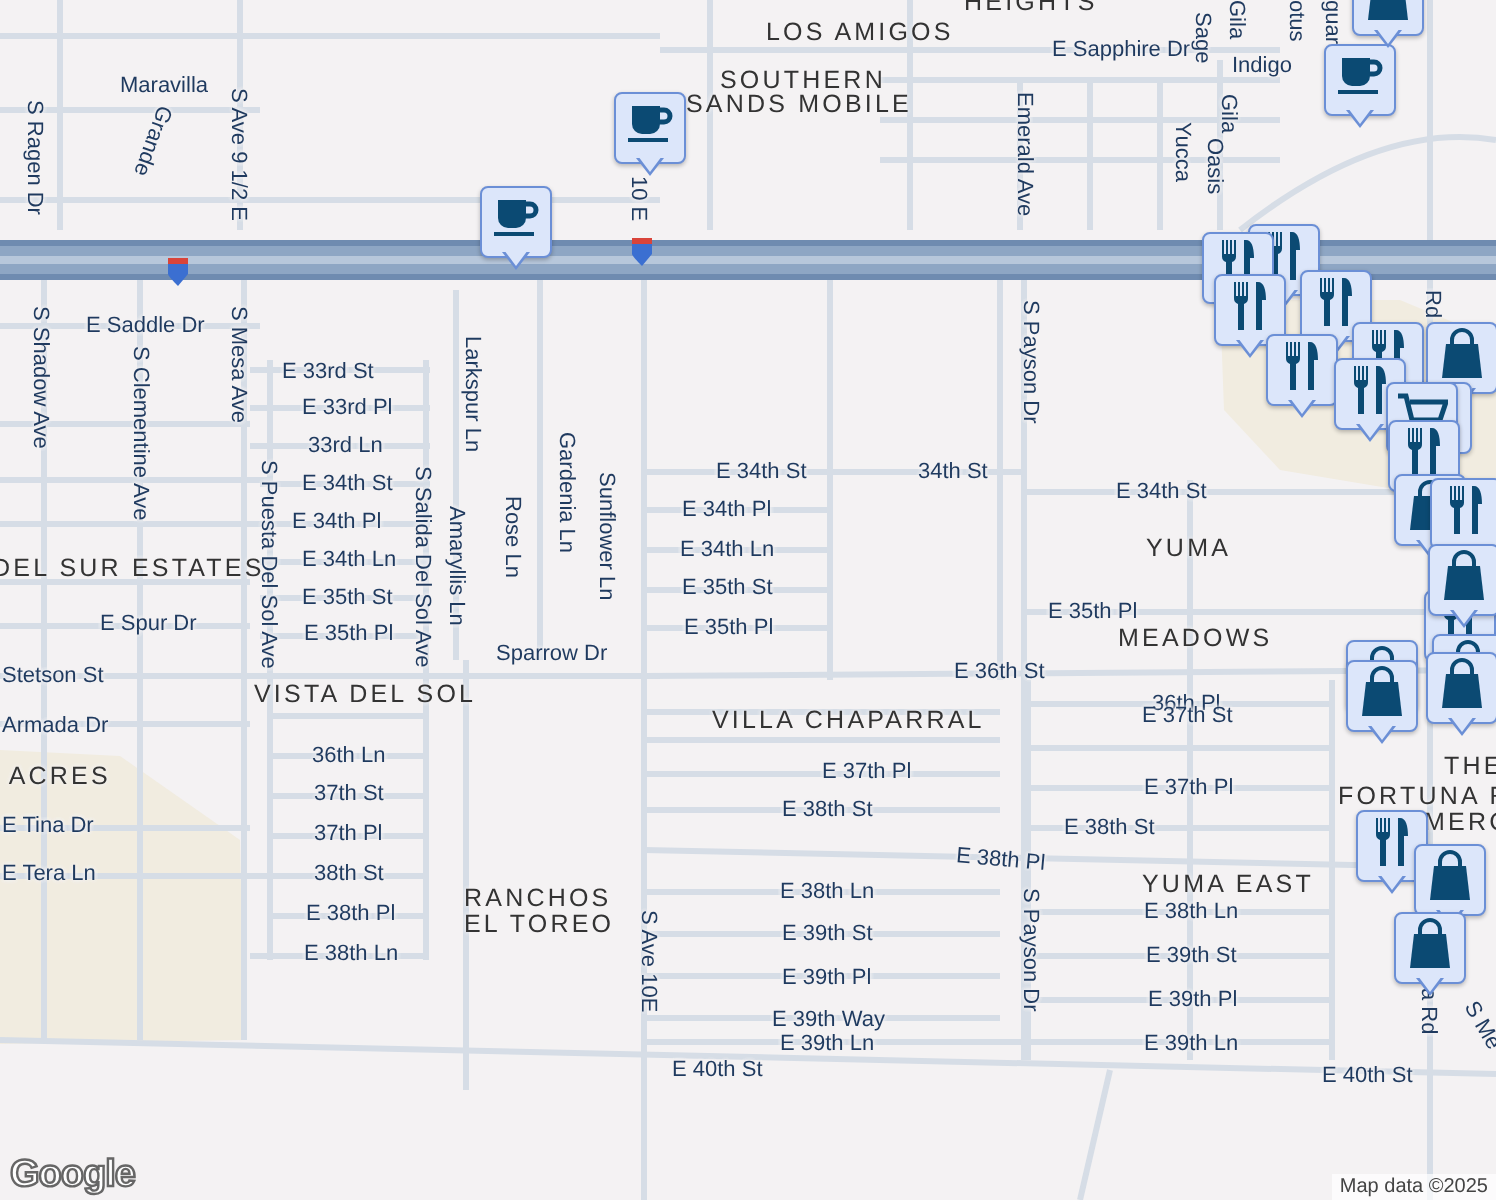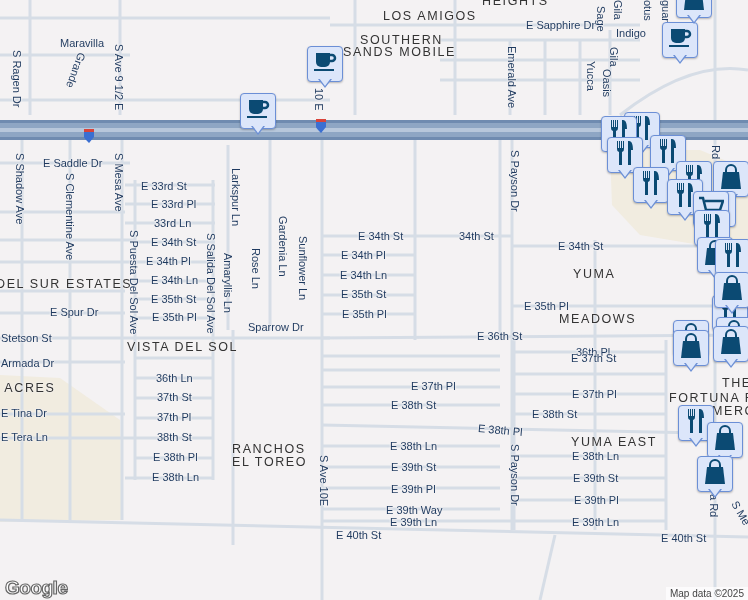--- a/index.html
+++ b/index.html
@@ -137,20 +137,21 @@
 
   <div class="area" style="left:482px;top:-6px;">HEIGHTS</div>
   <div class="area" style="left:383px;top:9px;">LOS AMIGOS</div>
   <div class="area" style="left:360px;top:33px;">SOUTHERN</div>
   <div class="area" style="left:343px;top:45px;">SANDS MOBILE</div>
   <div class="area" style="left:-4px;top:277px;">DEL SUR ESTATES</div>
   <div class="area" style="left:127px;top:340px;">VISTA DEL SOL</div>
   <div class="area" style="left:-10px;top:381px;">S ACRES</div>
   <div class="area" style="left:232px;top:442px;">RANCHOS</div>
   <div class="area" style="left:232px;top:455px;">EL TOREO</div>
+  <div class="area" style="left:356px;top:353px;">VILLA CHAPARRAL</div>
   <div class="area" style="left:573px;top:267px;">YUMA</div>
   <div class="area" style="left:559px;top:280px;margin-top:32px;">MEADOWS</div>
   <div class="area" style="left:571px;top:435px;">YUMA EAST</div>
   <div class="area" style="left:722px;top:376px;">THE</div>
   <div class="area" style="left:669px;top:391px;">FORTUNA R</div>
   <div class="area" style="left:712px;top:404px;">MERC</div>
 
   <div class="lbl" style="left:60px;top:37px;">Maravilla</div>
   <div class="lbl v" style="left:70px;top:52px;transform:rotate(20deg);">Grande</div>
   <div class="lbl v" style="left:11px;top:50px;">S Ragen Dr</div>

